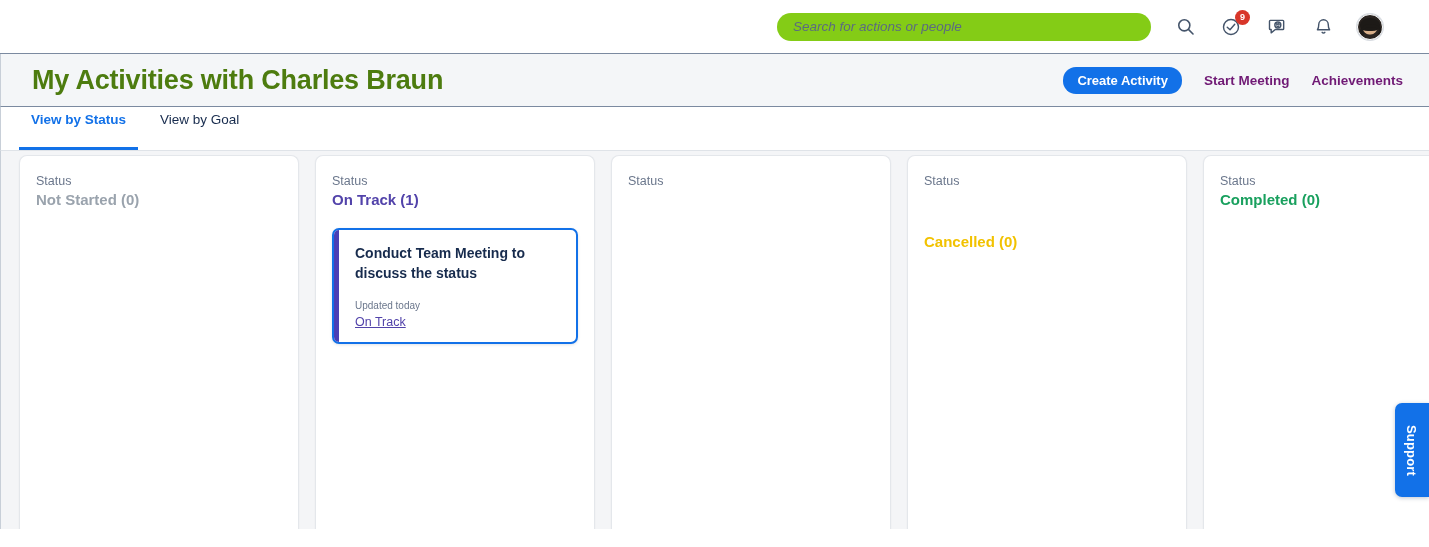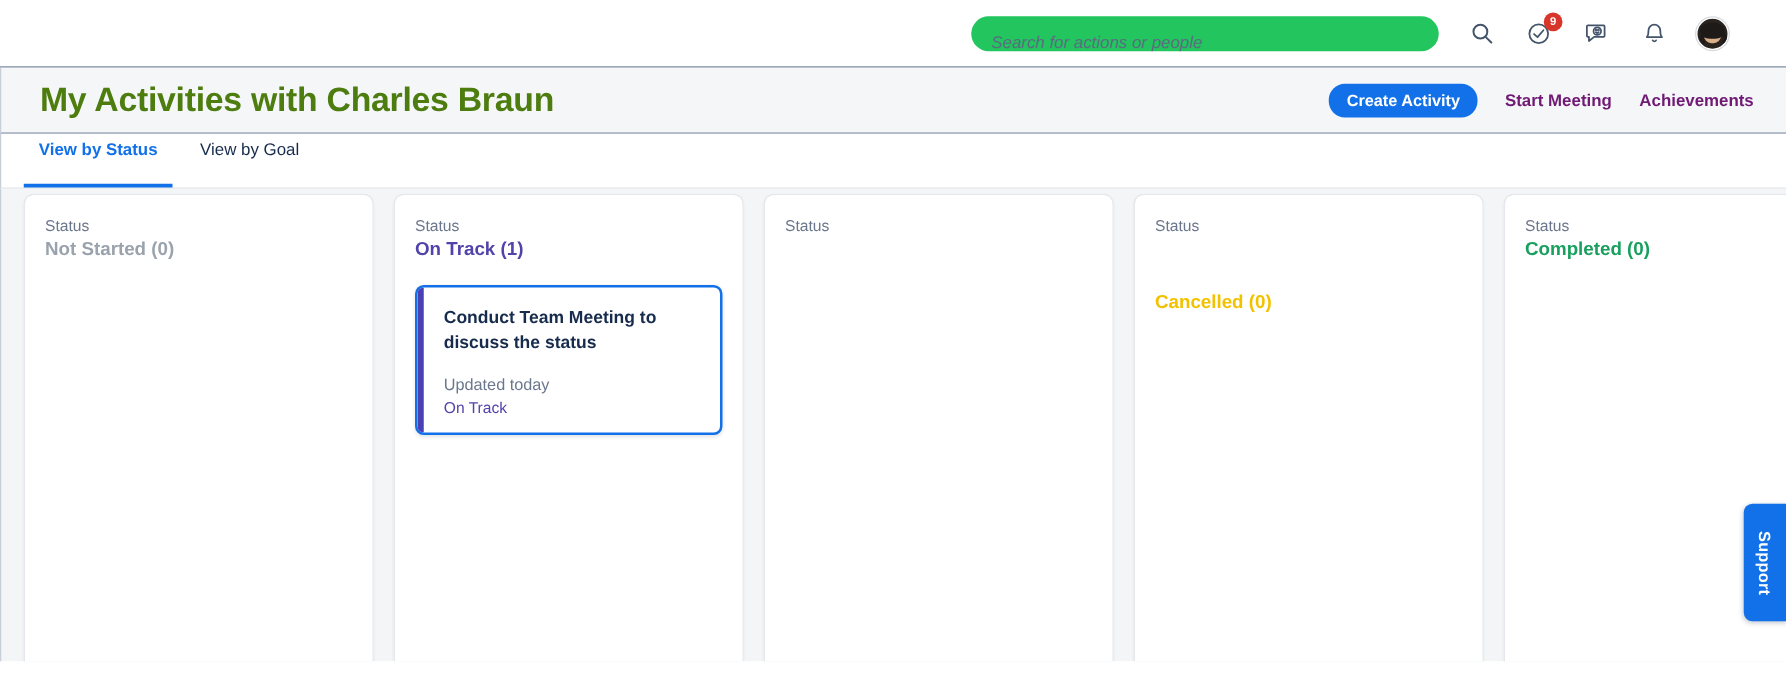--- a/index.html
+++ b/index.html
@@ -19,24 +19,24 @@
     background: #ffffff;
     border-bottom: 1px solid #7b8aa0;
     display: flex;
     align-items: center;
     justify-content: flex-end;
     padding-right: 46px;
   }
   .search-wrap {
     width: 374px;
     height: 28px;
-    background: #22c55e;
+    background: #84cc16;
     border-radius: 14px;
     display: flex;
-    align-items: flex-end;
+    align-items: center;
     padding: 0 16px;
     margin-right: 22px;
   }
   .search-input {
     width: 100%;
     border: none;
     outline: none;
     background: transparent;
     font-family: "Liberation Sans", sans-serif;
     font-size: 13.5px;
@@ -227,21 +227,21 @@
   }
   .card-title {
     font-size: 14px;
     font-weight: bold;
     color: #172b4d;
     line-height: 1.45;
     margin-bottom: 16px;
     padding-left: 6px;
   }
   .card-meta {
-    font-size: 13px;
+    font-size: 10px;
     color: #6b778c;
     padding-left: 6px;
     margin-bottom: 4px;
   }
   .card-status {
     font-size: 12.5px;
     padding-left: 6px;
   }
 
   
@@ -341,21 +341,21 @@
         <div class="col-status-label">Status</div>
         <div class="col-status-value" style="color: rgb(154, 163, 173);">Not Started (0)</div>
       </div>
       <div class="column">
         <div class="col-status-label">Status</div>
         <div class="col-status-value" style="color: rgb(82, 67, 170);">On Track (1)</div>
         <div class="card selected">
           <div class="card-accent" style="background: rgb(74, 63, 181);"></div>
           <div class="card-title">Conduct Team Meeting to discuss the status</div>
           <div class="card-meta">Updated today</div>
-          <div class="card-status" style="color: rgb(82, 67, 170);">On Track</div>
+          <div class="card-status" style="color: rgb(82, 67, 170); text-decoration: underline;">On Track</div>
         </div>
       </div>
       <div class="column">
         <div class="col-status-label">Status</div>
       </div>
       <div class="column">
         <div class="col-status-label">Status</div>
         <div class="col-status-value" style="color: rgb(242, 194, 0); margin-top: 45px;">Cancelled (0)</div>
       </div>
       <div class="column">

